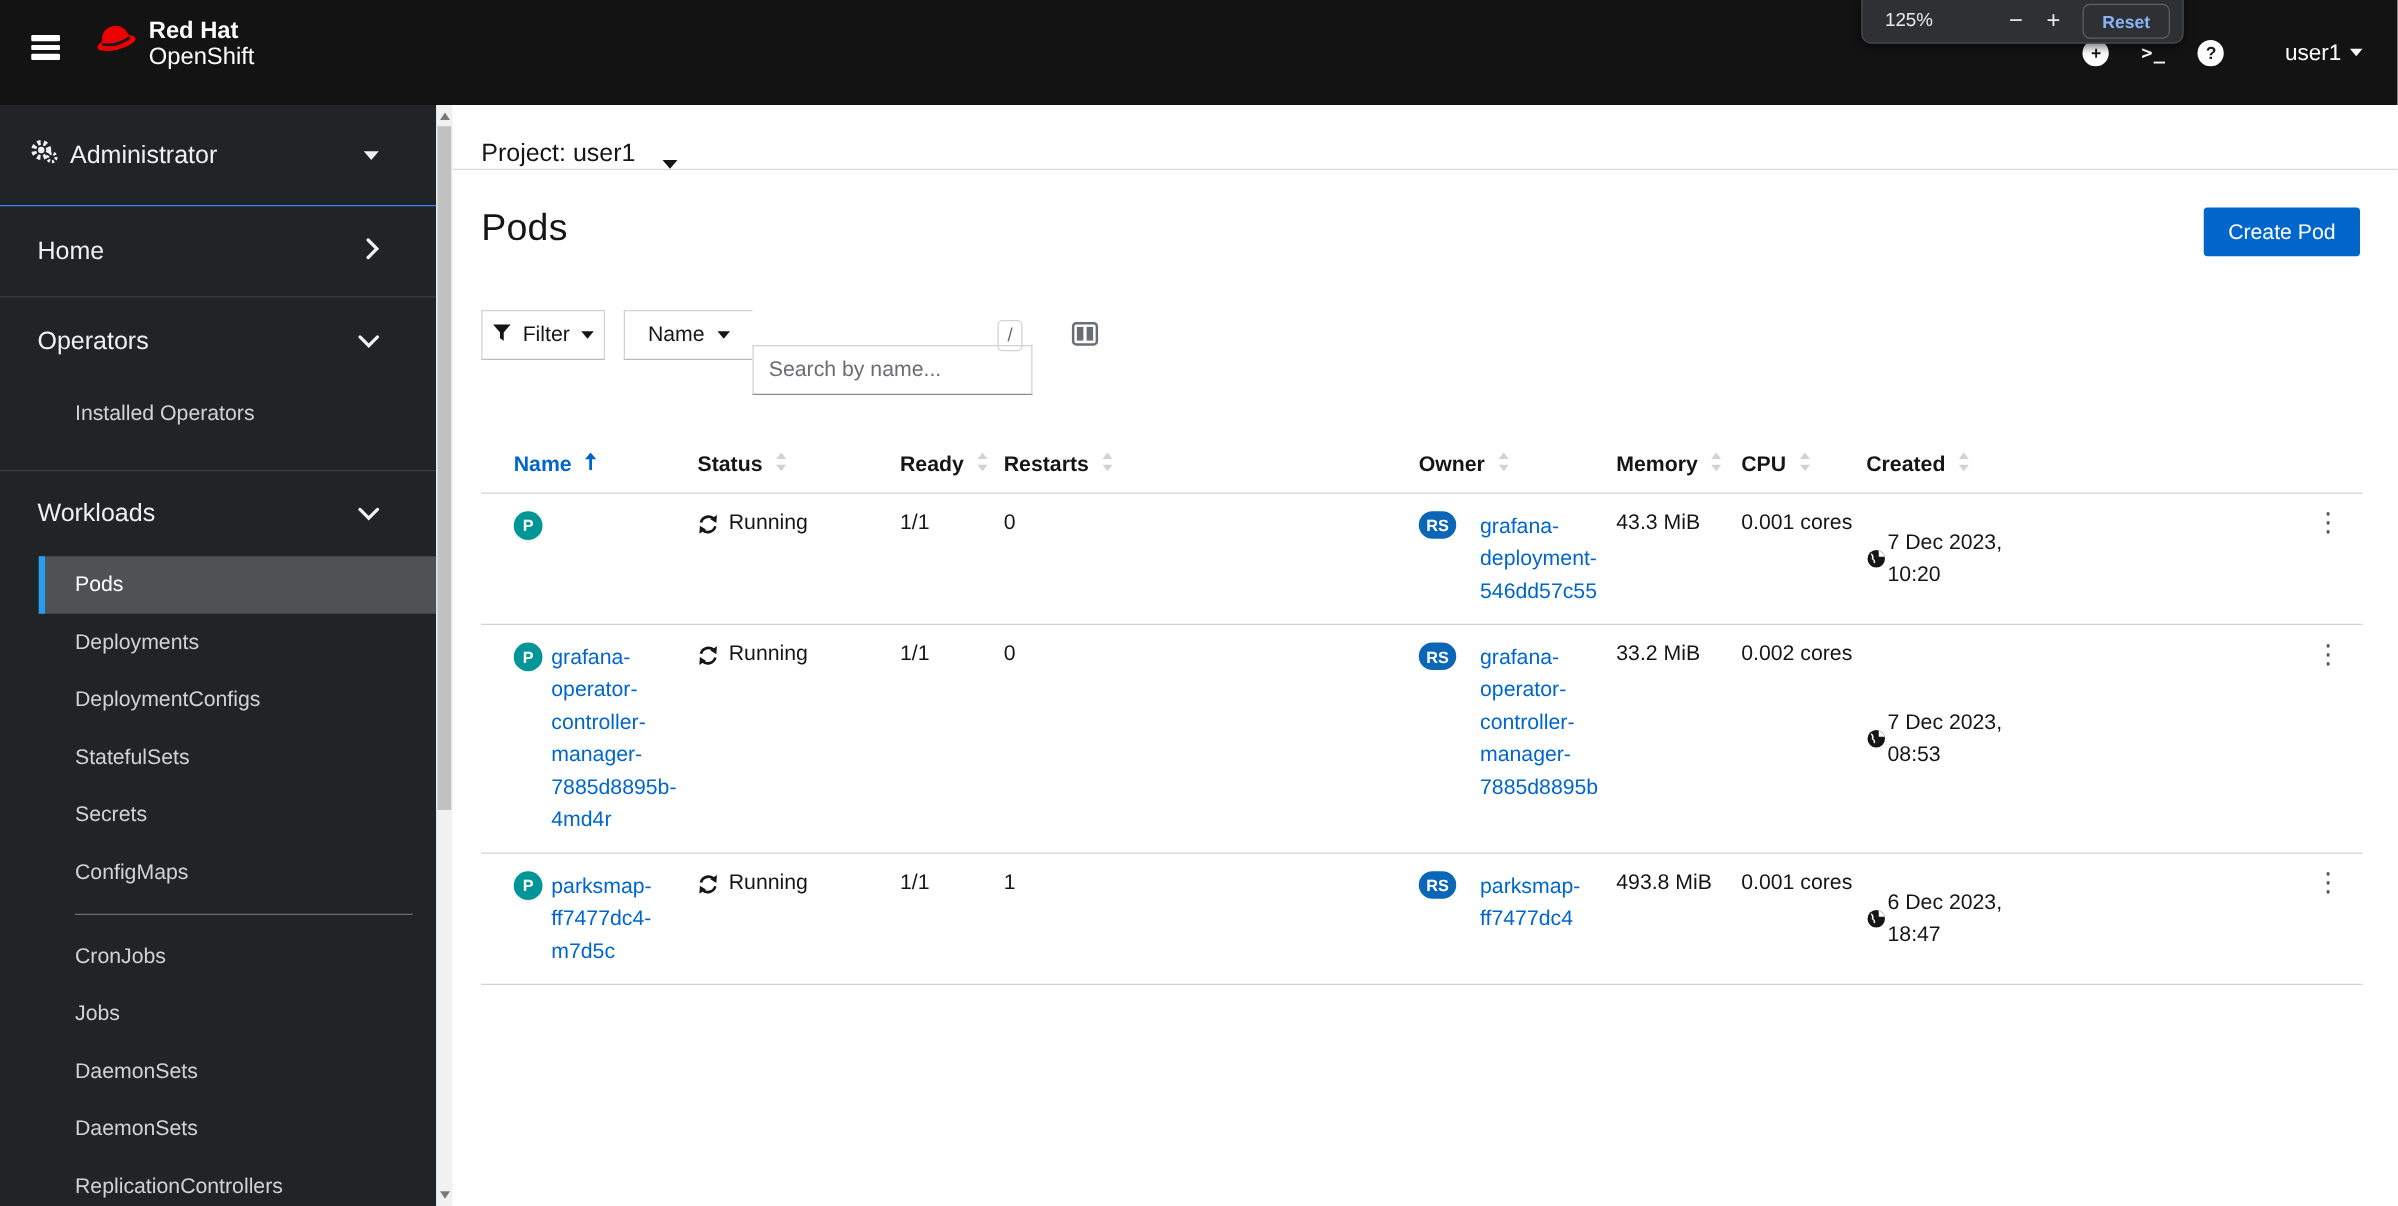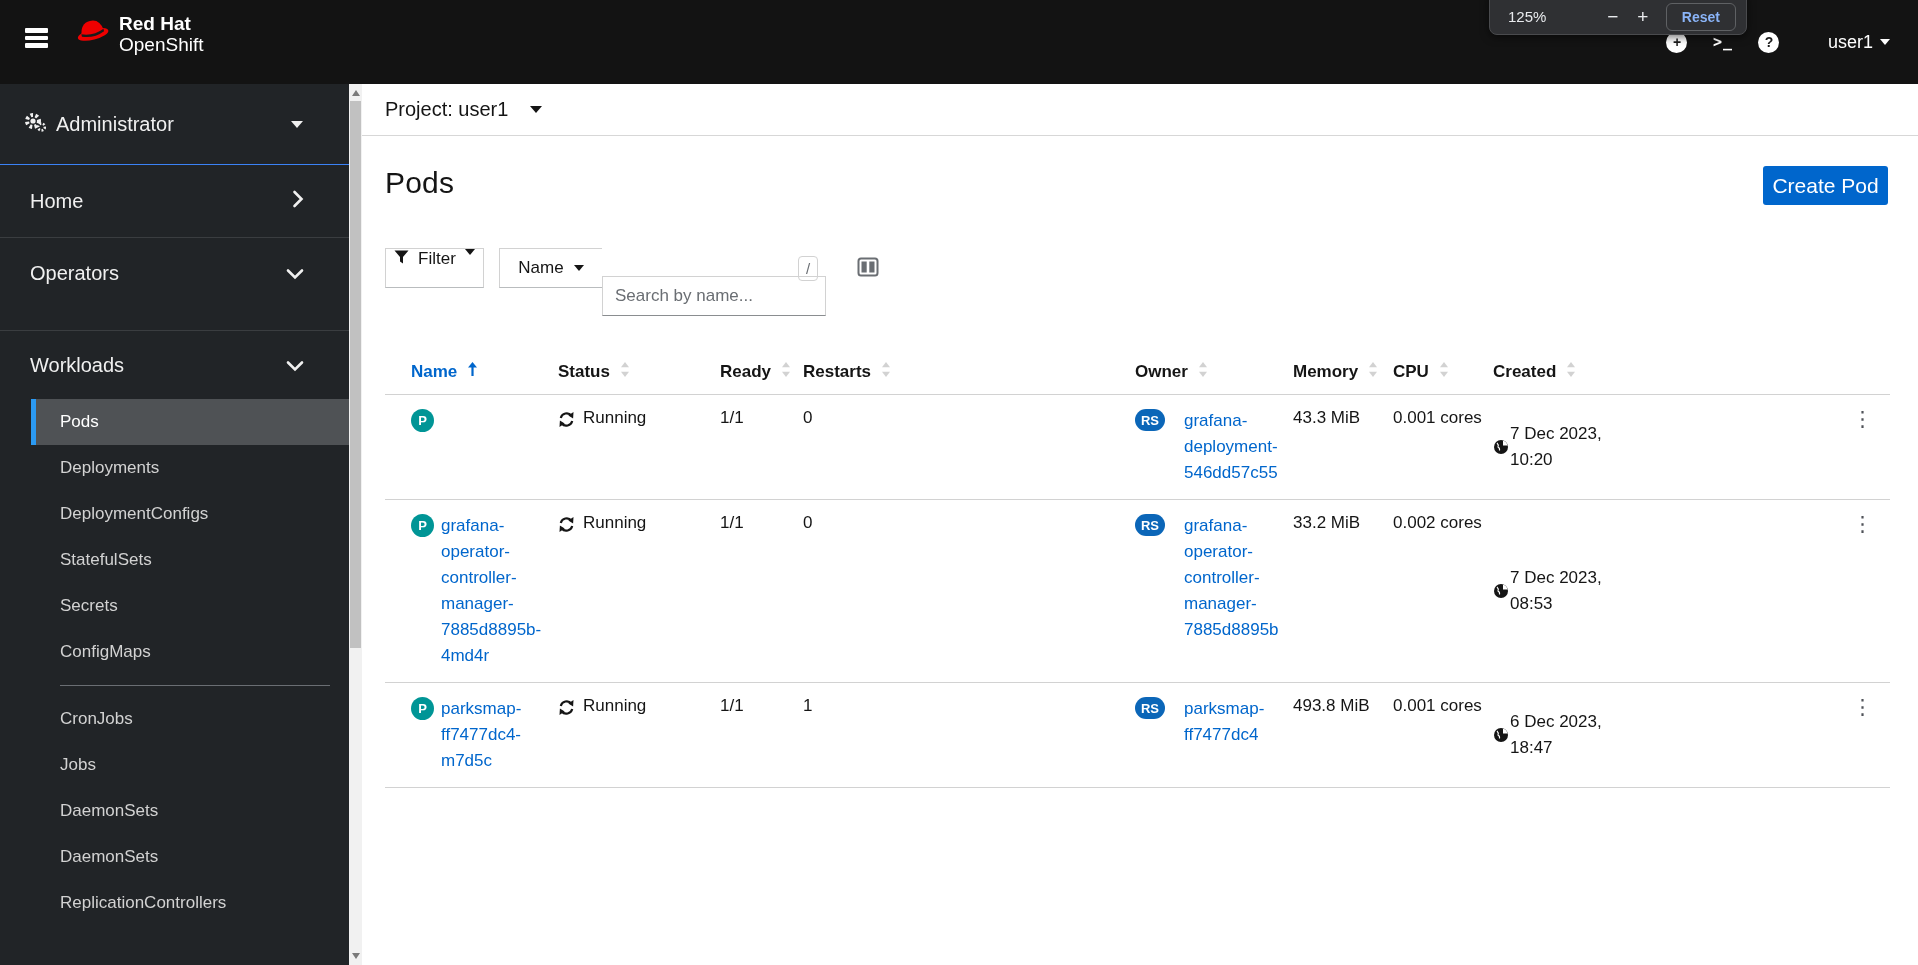--- a/index.html
+++ b/index.html
@@ -52,33 +52,33 @@
 
   
   .side-scroll { position:absolute; left:349px; top:84px; width:13px; height:881px; background:#f1f1f1; z-index:3; }
   .scroll-arrow { position:absolute; left:3px; width:0; height:0; border-left:4px solid transparent; border-right:4px solid transparent; }
   .scroll-arrow.up { top:6px; border-bottom:6px solid #7a7a7a; }
   .scroll-arrow.down { bottom:6px; border-top:6px solid #7a7a7a; }
   .scroll-thumb { position:absolute; left:1px; top:17px; width:11px; height:547px; background:#c1c1c1; }
 
   
   .main { position:absolute; left:362px; top:84px; width:1556px; height:881px; background:#fff; }
-  .project-bar { height:52px; border-bottom:1px solid #d7d7d7; display:flex; align-items:center; padding-left:23px; font-size:20px; }
+  .project-bar { height:52px; border-bottom:1px solid #d7d7d7; display:flex; align-items:flex-end; padding-left:23px; font-size:20px; }
   .caret-down-dark { width:0; height:0; border-left:6px solid transparent; border-right:6px solid transparent;
                      border-top:7px solid #151515; margin-left:22px; }
   .project-bar { cursor:pointer; }
 
   .page-head { position:relative; padding:30px 28px 0 23px; }
   .page-title { font-size:30px; font-weight:400; letter-spacing:.2px; }
   .create-btn { position:absolute; right:30px; top:30px; width:125px; height:39px; background:#0066cc; color:#fff;
-                border:none; border-radius:3px; font-size:21px; font-family:inherit; cursor:pointer; }
+                border:none; border-radius:3px; font-size:17px; font-family:inherit; cursor:pointer; }
 
   .toolbar { display:flex; align-items:flex-start; margin:48px 0 0 23px; }
   .filter-dd { width:99px; height:40px; border:1px solid #d2d2d2; border-bottom-color:#b9bcbe; background:#fff;
-               display:flex; justify-content:center; gap:9px; font-size:17px; cursor:pointer; }
+               display:flex; align-items:center; justify-content:center; gap:9px; font-size:17px; cursor:pointer; }
   .caret-tiny { width:0; height:0; border-left:5px solid transparent; border-right:5px solid transparent; border-top:6px solid #151515; }
   .search-group { display:flex; margin-left:15px; }
   .attr-dd { width:103px; height:40px; border:1px solid #d2d2d2; border-bottom-color:#b9bcbe; border-right:none; background:#fff;
              display:flex; align-items:center; justify-content:center; gap:10px; font-size:17px; cursor:pointer; }
   .search-wrap { position:relative; }
   .search-input { width:224px; height:40px; border:1px solid #d2d2d2; border-bottom-color:#8a8d90; padding:0 34px 0 12px;
                   font-size:17px; font-family:inherit; color:#151515;margin-top:28px; }
   .search-input::placeholder { color:#6a6e73; }
   .slash-hint { position:absolute; right:8px; top:8px; width:20px; height:25px; border:1px solid #d2d2d2; border-radius:4px;
                 color:#6a6e73; font-size:15px; display:flex; align-items:center; justify-content:center; }
@@ -183,20 +183,25 @@
 
   <div class="nav-section sec-operators">
     <div class="nav-title">
       <span>Operators</span>
       <span class="chev">
         <svg width="18" height="12" viewBox="0 0 18 12">
             <path d="M2 2.5 L9 9.5 L16 2.5" fill="none" stroke="#f0f0f0" stroke-width="2.6" stroke-linecap="round"></path>
           </svg>
       </span>
     </div>
+    <ul class="nav-sub">
+      <li>
+          <span>Installed Operators</span>
+        </li>
+    </ul>
   </div>
 
   <div class="nav-section noline sec-workloads">
     <div class="nav-title">
       <span>Workloads</span>
       <span class="chev">
         <svg width="18" height="12" viewBox="0 0 18 12">
             <path d="M2 2.5 L9 9.5 L16 2.5" fill="none" stroke="#f0f0f0" stroke-width="2.6" stroke-linecap="round"></path>
           </svg>
       </span>

